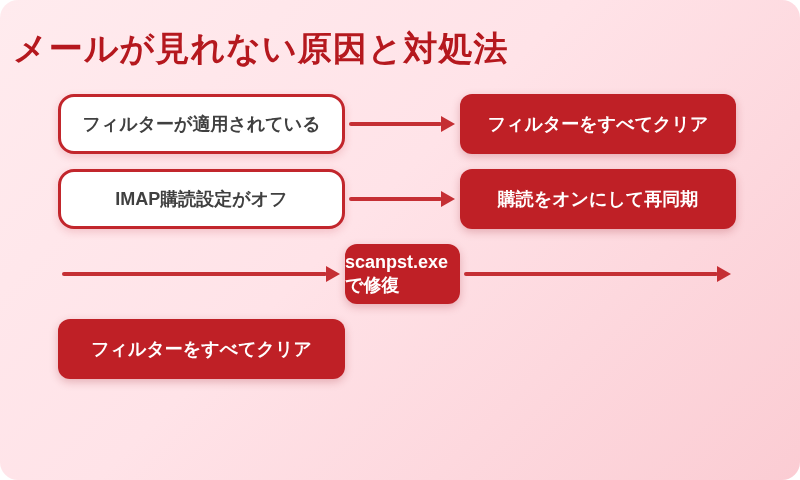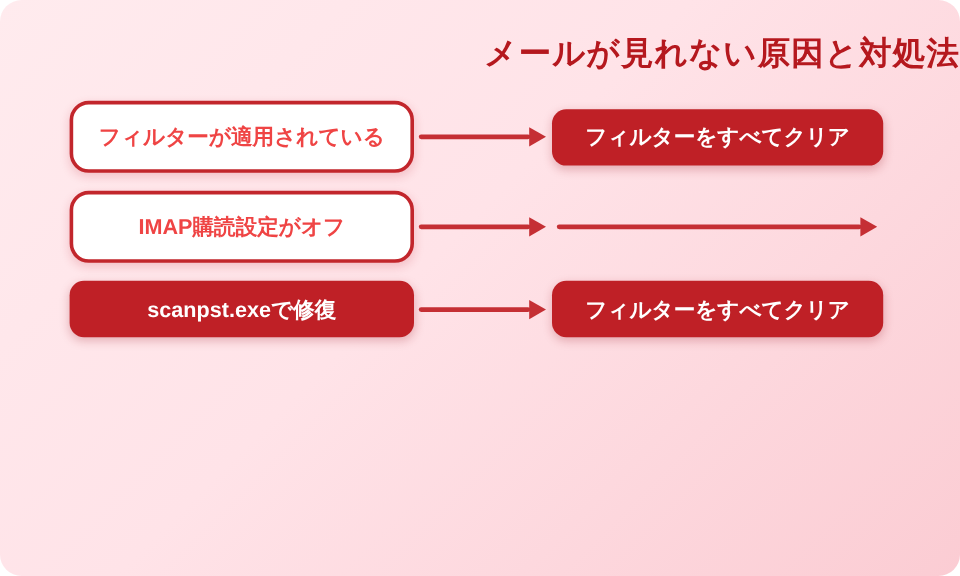--- a/index.html
+++ b/index.html
@@ -13,24 +13,24 @@
   .card {
     position: relative;
     width: 800px;
     height: 480px;
     box-sizing: border-box;
     border-radius: 18px;
     background: linear-gradient(135deg, #ffebee 0%, #ffe3e8 45%, #fbccd3 100%);
     overflow: hidden;
   }
   .title {
-    text-align: right;
+    text-align: left;
     margin: 0;
     padding-top: 26px;
-    font-size: 27px;
+    font-size: 34px;
     font-weight: bold;
     color: #b5181e;
     letter-spacing: 1px;
     padding-left: 13px;
   }
   .grid {
     display: grid;
     grid-template-columns: 287px 1fr 276px;
     padding: 0 64px 0 58px;
     align-items: center;
@@ -52,25 +52,25 @@
   .cause-box {
     height: 54px;
     background: #ffffff;
     border: 3px solid #c2262c;
     border-radius: 16px;
     display: flex;
     align-items: center;
     justify-content: center;
     font-size: 18px;
     font-weight: bold;
-    color: #ef4444;
+    color: #404040;
     box-shadow: 0 3px 8px rgba(190, 30, 45, 0.18);
   }
   .solution-box {
-    height: 47px;
+    height: 60px;
     background: #bf2026;
     border-radius: 12px;
     display: flex;
     align-items: center;
     justify-content: center;
     font-size: 18px;
     font-weight: bold;
     color: #ffffff;
     box-shadow: 0 3px 8px rgba(150, 20, 30, 0.25);
   }
@@ -109,20 +109,21 @@
       <div class="shaft"></div>
       <div class="head"></div>
     </div>
     <div class="solution-box">フィルターをすべてクリア</div>
 
     <div class="cause-box">IMAP購読設定がオフ</div>
     <div class="arrow">
       <div class="shaft"></div>
       <div class="head"></div>
     </div>
+    <div class="solution-box">購読をオンにして再同期</div>
 
     <div class="arrow">
       <div class="shaft"></div>
       <div class="head"></div>
     </div>
     <div class="solution-box">scanpst.exeで修復</div>
 
     <div class="arrow">
       <div class="shaft"></div>
       <div class="head"></div>

